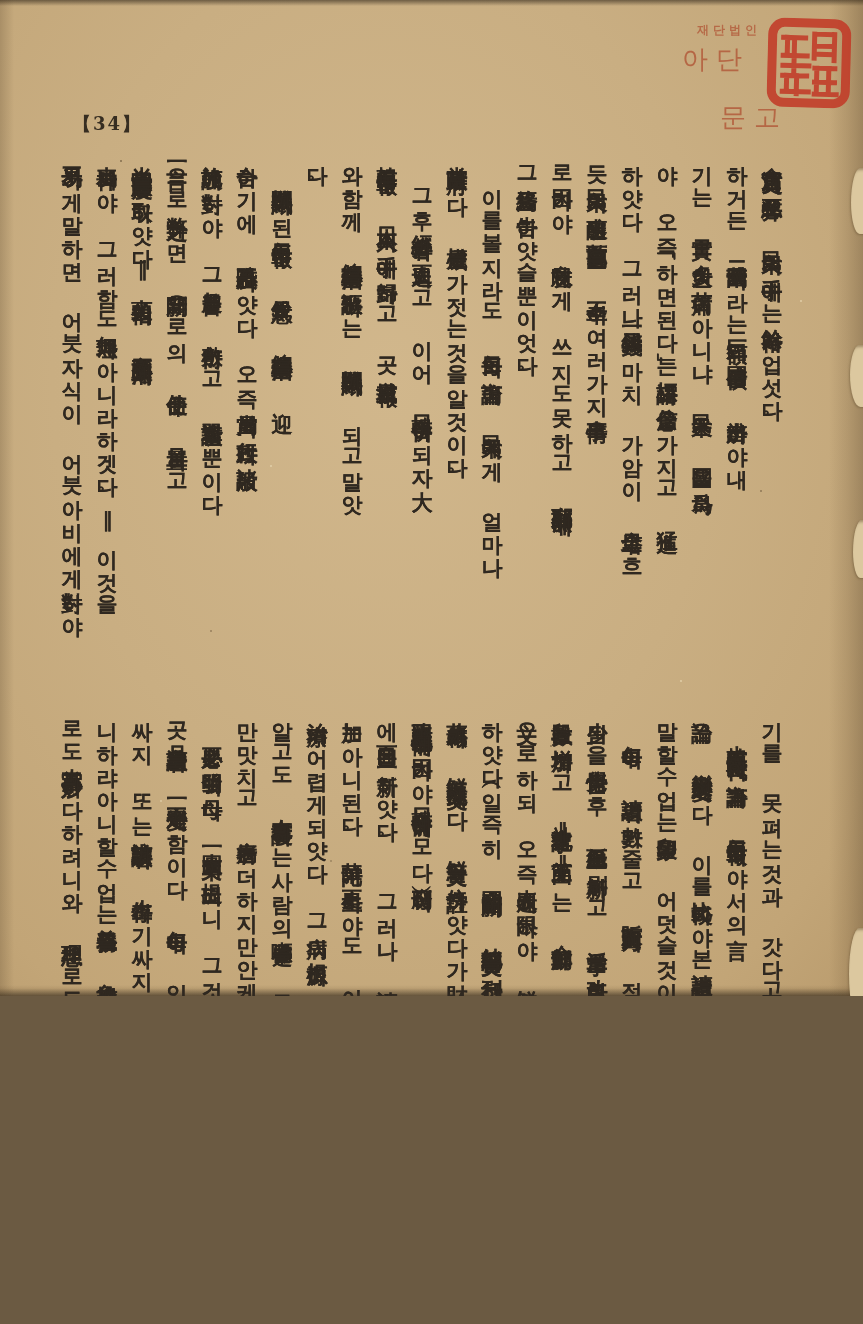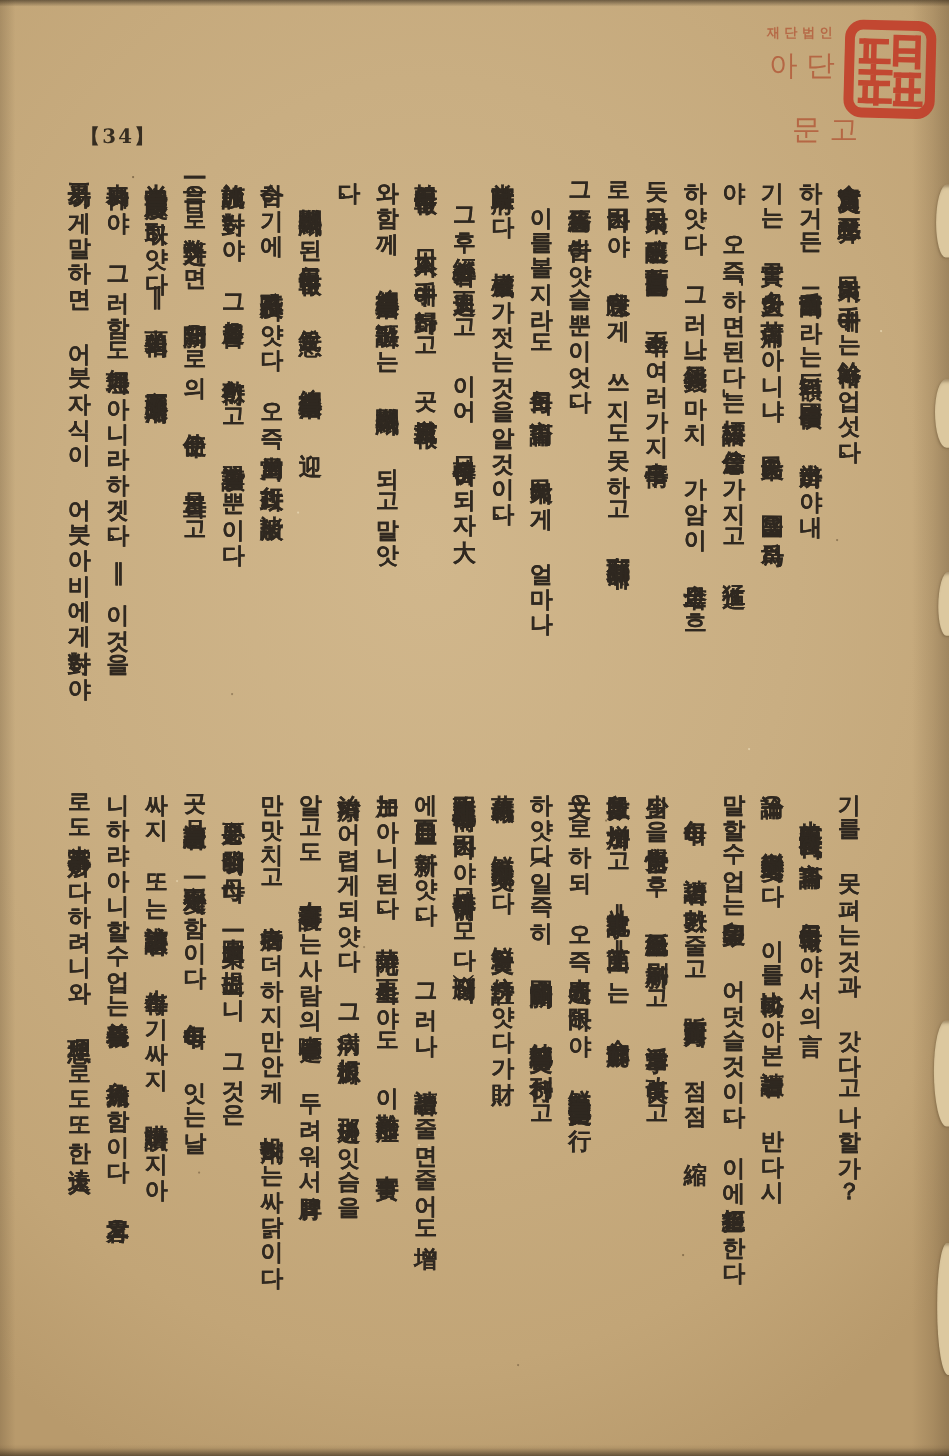--- a/index.html
+++ b/index.html
@@ -1,18 +1,18 @@
 <!DOCTYPE html>
 <html><head>
 <meta charset="utf-8">
 <style>
   html,body{margin:0;padding:0;background:#6b5a42;}
   .page{
     position:relative;
-    width:863px;height:1324px;
+    width:863px;height:996px;
     margin:0 auto;
     overflow:hidden;
     background:
       radial-gradient(ellipse 700px 900px at 45% 38%, #d1b78c 0%, #c9ae82 48%, #c2a577 82%, #b89a6c 100%);
     font-family:"DejaVu Serif", serif;
   }
   
   .edge-right{
     position:absolute;top:0;right:0;width:34px;height:100%;
     background:linear-gradient(90deg, rgba(0,0,0,0) 0%, rgba(94,72,44,.18) 55%, rgba(70,52,30,.30) 100%);
@@ -48,21 +48,21 @@
   .page-number{
     position:absolute;left:73px;top:112px;
     color:#362d21;font-size:18px;font-weight:bold;letter-spacing:2px;
   }
   
   .foundation-label{
     position:absolute;left:697px;top:22px;
     color:#b4603f;font-size:12px;letter-spacing:4px;font-weight:bold;opacity:.85;
   }
   .archive-line1{
-    position:absolute;left:699px;top:42px;
+    position:absolute;left:682px;top:42px;
     color:#b4603f;font-size:26px;letter-spacing:8px;opacity:.9;
   }
   .archive-line2{
     position:absolute;left:720px;top:72px;
     color:#b4603f;font-size:26px;letter-spacing:8px;opacity:.9;margin-top:28px;
   }
   .seal{position:absolute;left:767px;top:18px;width:84px;height:90px;opacity:.88;transform:rotate(1.5deg);}
   
   .band{
     position:absolute;right:80px;

